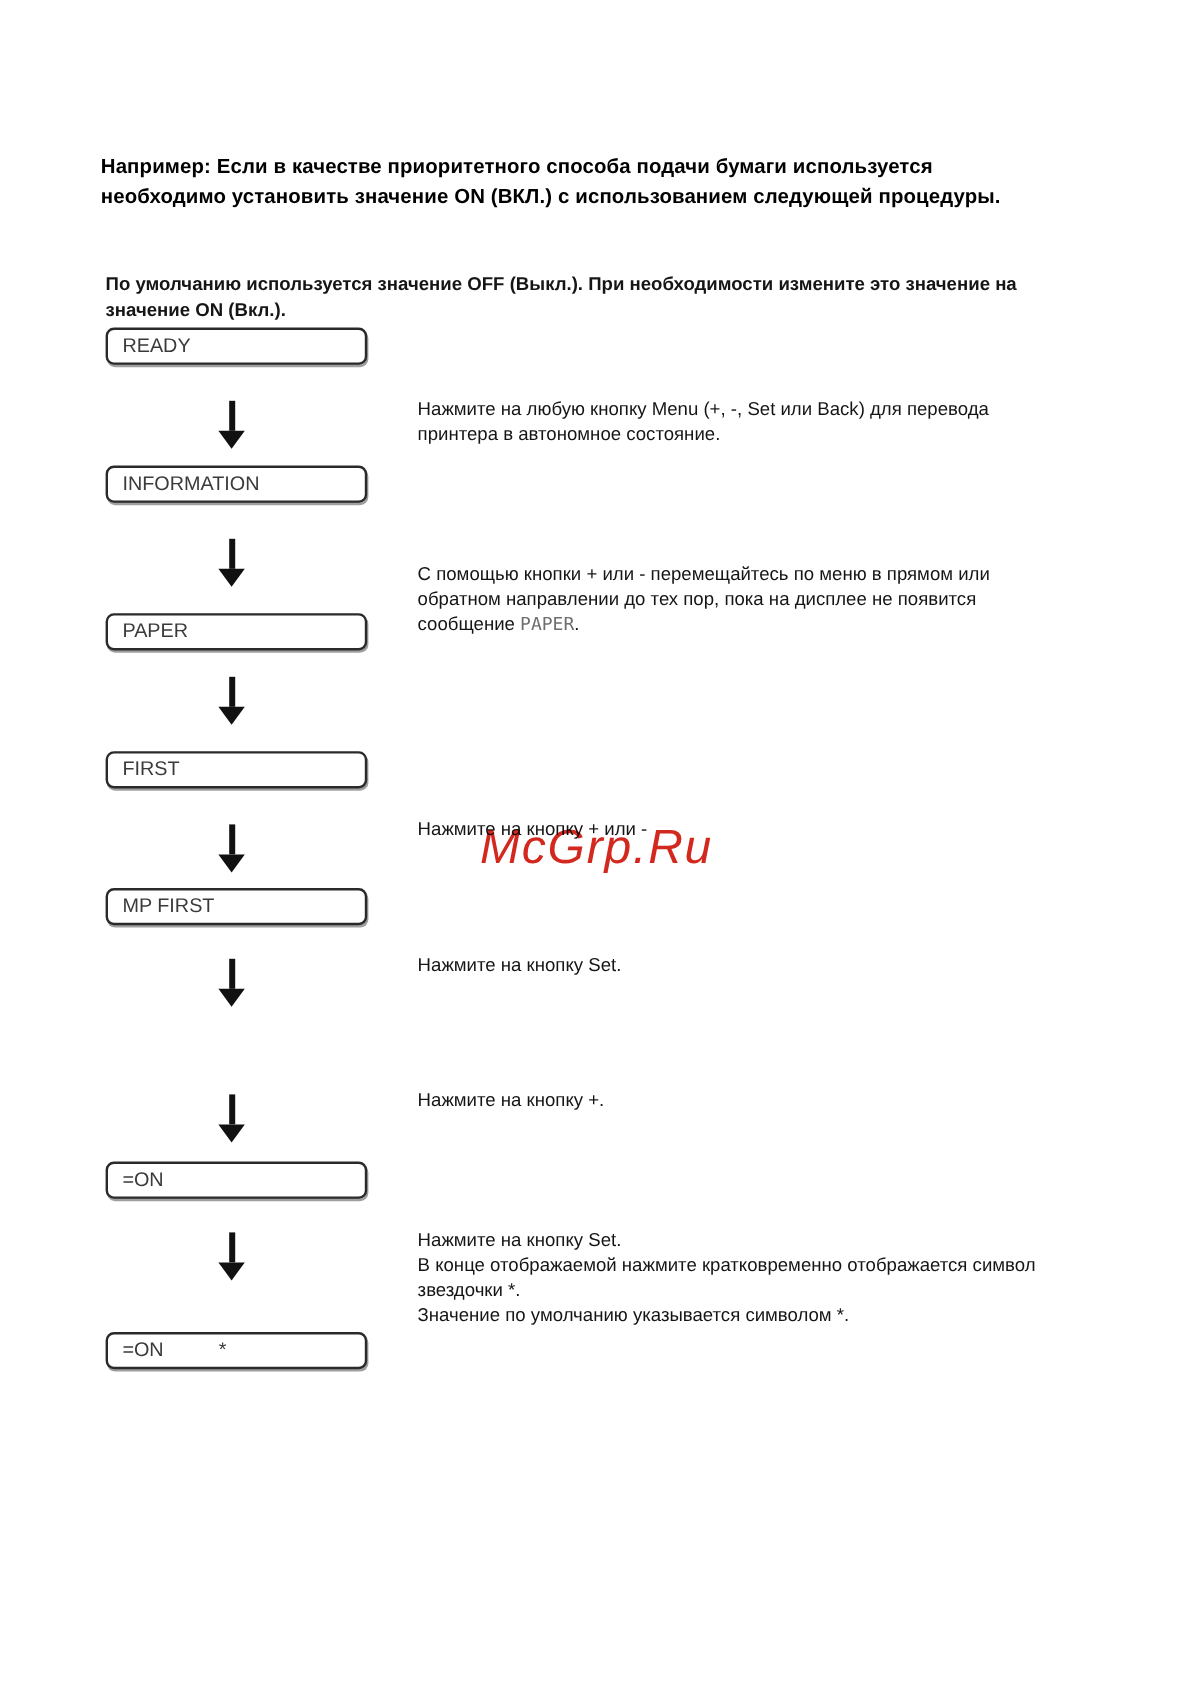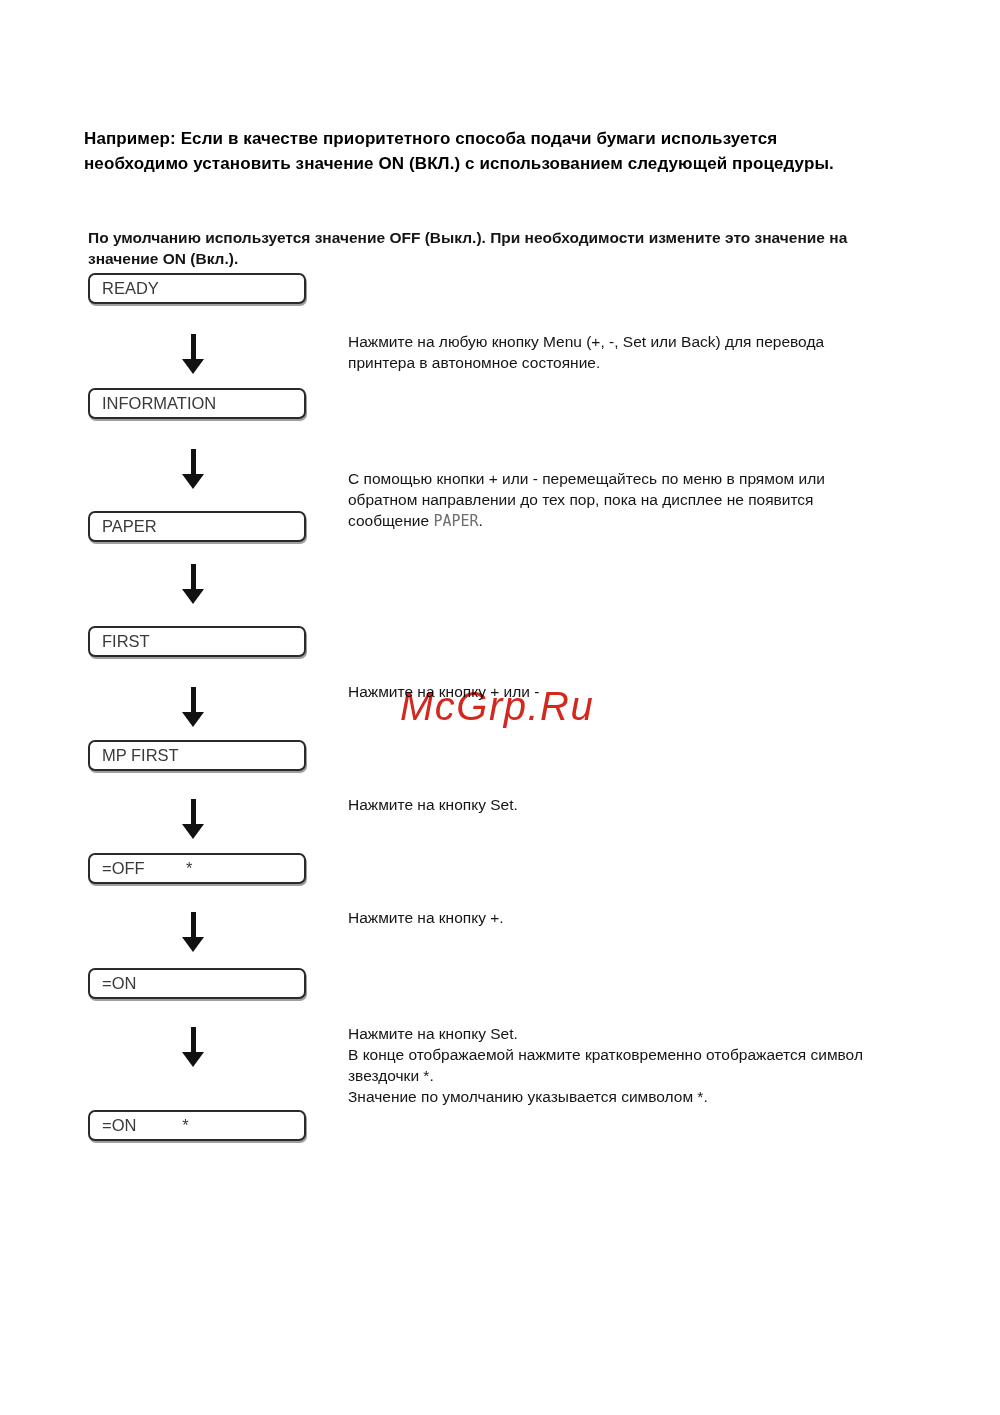--- a/index.html
+++ b/index.html
@@ -165,23 +165,20 @@
   <div class="lcd-box" style="top:740px">
     <span>MP FIRST</span>
   </div>
 
   <div class="arrow" style="top:799px">
     <div class="stem"></div>
     <div class="head"></div>
   </div>
   <div class="instr" style="top:794px"><span>Нажмите на кнопку </span><span class="seg-b">Set</span><span>.</span></div>
 
-  <div class="lcd-box" style="top:853px">
-    <span>=OFF         *</span>
-  </div>
 
   <div class="arrow" style="top:912px">
     <div class="stem"></div>
     <div class="head"></div>
   </div>
   <div class="instr" style="top:907px"><span>Нажмите на кнопку +.</span></div>
 
   <div class="lcd-box" style="top:968px">
     <span>=ON</span>
   </div>

